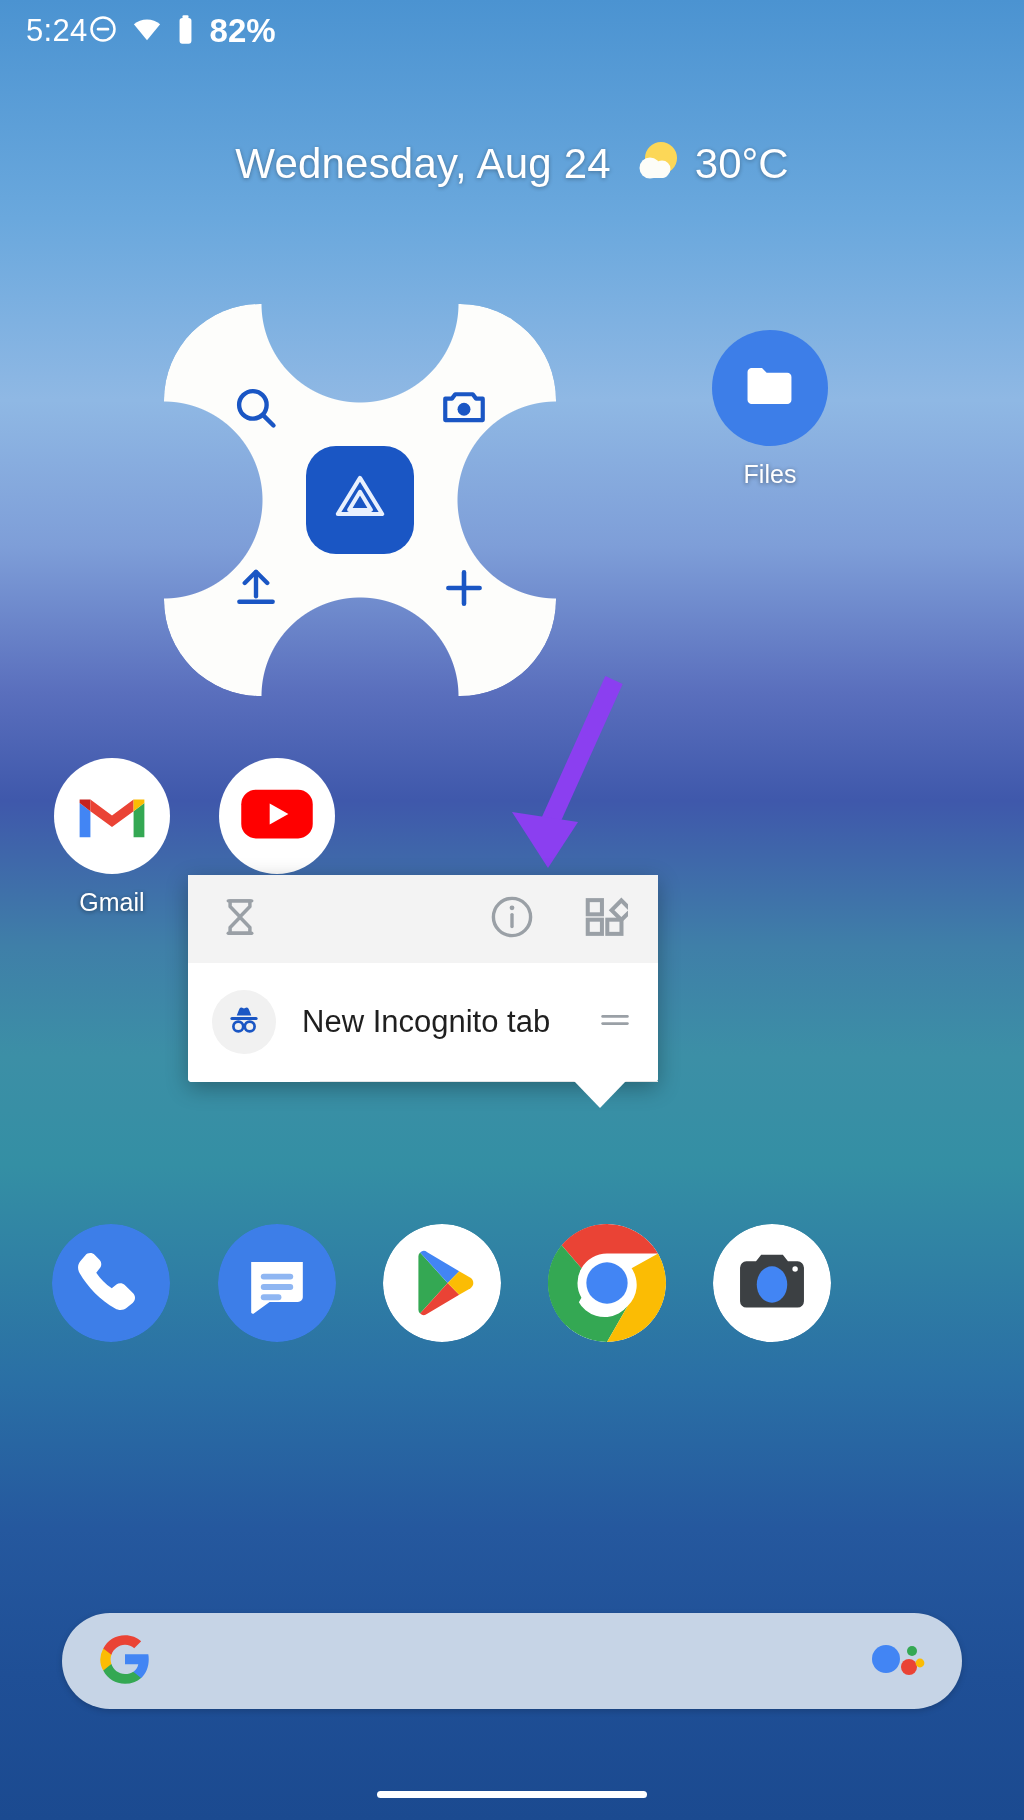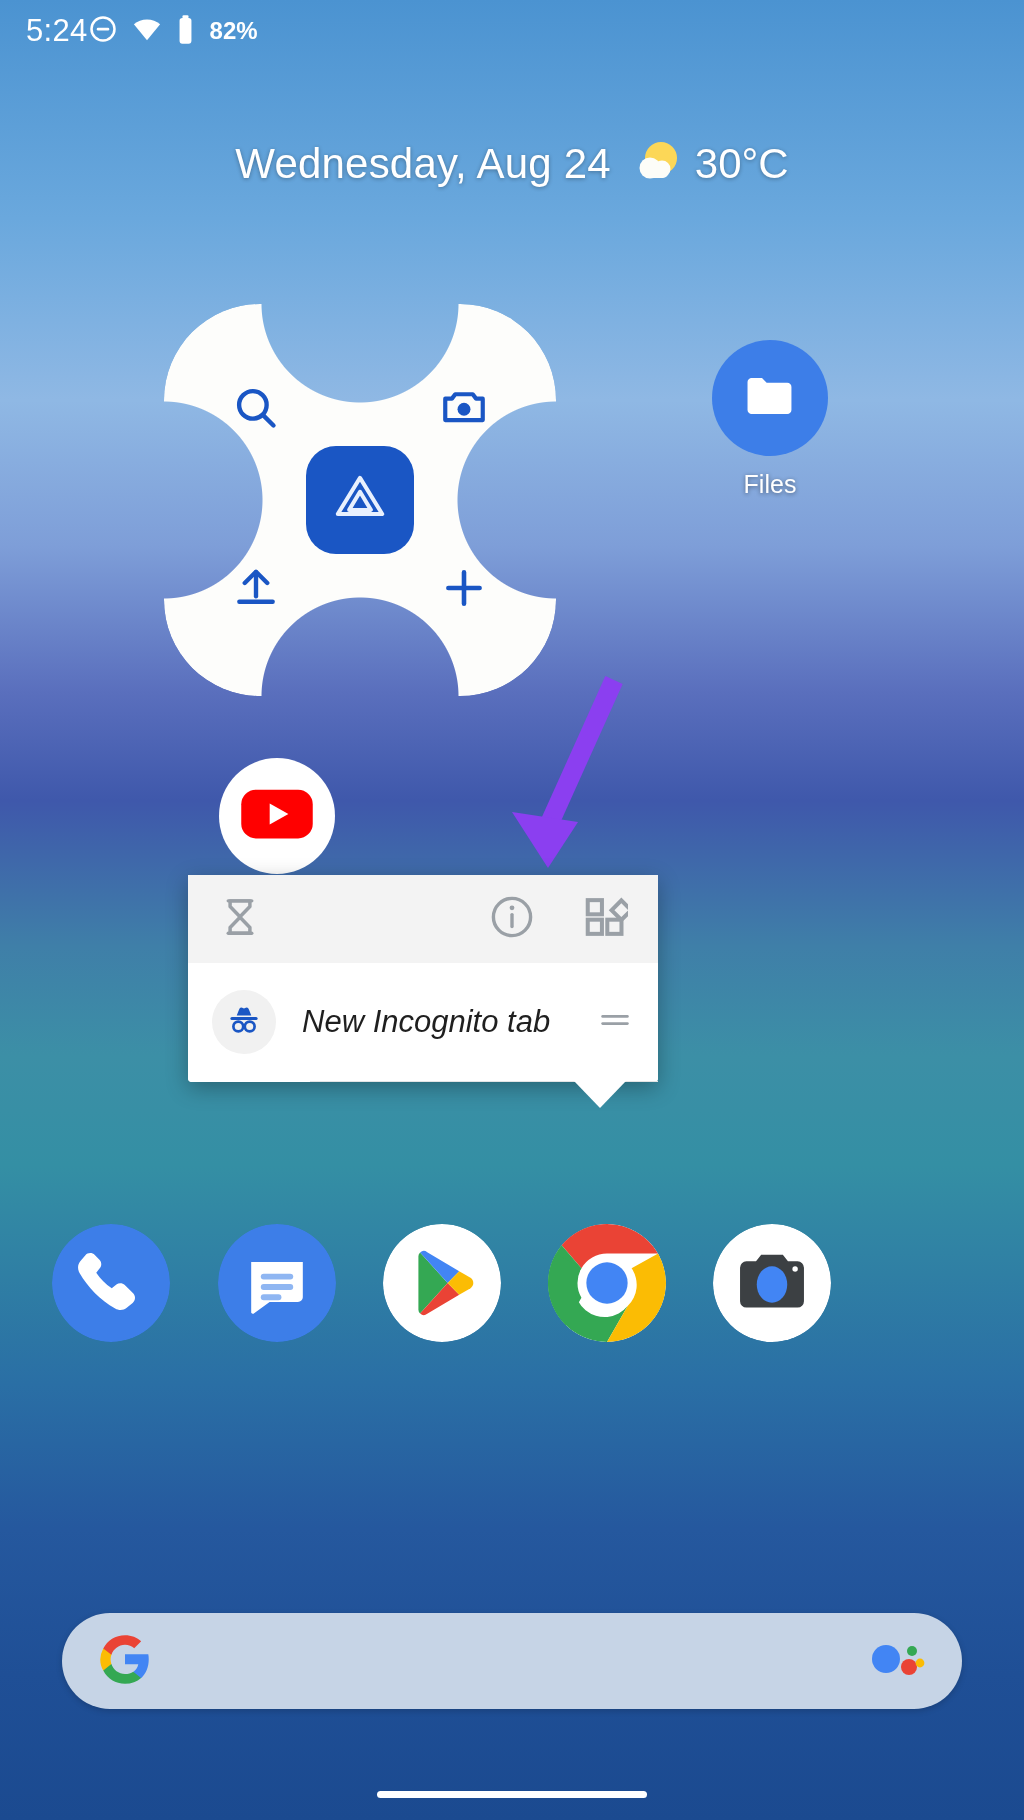--- a/index.html
+++ b/index.html
@@ -32,21 +32,21 @@
 
   
   #statusbar {
     position:absolute; top:0; left:0; right:0; height:62px;
     display:flex; align-items:center; 
     padding:0 26px;
     color:#fff;
   }
   #statusbar .clock { font-size:31px; font-weight:500; letter-spacing:.3px; }
   #statusbar .sysicons { display:flex; align-items:center; gap:13px; }
-  #statusbar .pct { font-size:24px; font-weight:700; margin-left:2px; }
+  #statusbar .pct { font-size:33px; font-weight:700; margin-left:2px; }
 
   
   #datewidget {
     position:absolute; top:136px; left:0; right:0;
     display:flex; align-items:center; justify-content:center; gap:22px;
     color:#fff;
     text-shadow:0 1px 4px rgba(0,0,0,.32);
   }
   #datewidget .date { font-size:42px; font-weight:400; letter-spacing:.2px; }
   #datewidget .temp { font-size:42px; font-weight:400; }
@@ -87,21 +87,21 @@
   .appicon .bubble {
     width:116px; height:116px; border-radius:50%;
     display:flex; align-items:center; justify-content:center;
     position:relative; overflow:hidden;
   }
   .appicon .lbl {
     margin-top:14px; color:#fff; font-size:25px;
     text-shadow:0 1px 4px rgba(0,0,0,.45);
   }
 
-  #files-icon  { left:712px; top:340px; }
+  #files-icon  { left:712px; top:330px; }
   #gmail-icon  { left:54px;  top:758px; }
   #youtube-icon{ left:219px; top:758px; }
 
   .bubble.white { background:#fff; }
   .bubble.blue  { background:#3d7ee8; }
 
   
   #arrow { position:absolute; left:490px; top:672px; width:150px; height:220px; }
 
   
@@ -110,21 +110,21 @@
     background:#fff; border-radius:4px;
     box-shadow:0 6px 22px rgba(0,0,0,.30);
     overflow:visible;
   }
   #popup .phead {
     height:88px; background:#f3f3f3;
     display:flex; align-items:center; justify-content:space-between;
     padding:0 30px;
   }
   #popup .phead .spacer { flex:1; }
-  #popup .pbody { background:#fff; border-radius:0 0 4px 4px;font-style:italic; }
+  #popup .pbody { background:#fff; border-radius:0 0 4px 4px; }
   #popup .pitem {
     display:flex; align-items:center; height:118px;
     padding:0 26px 0 24px; gap:26px; position:relative;
   }
   #popup .pitem .circ {
     width:64px; height:64px; border-radius:50%;
     background:#f1f1f1; display:flex; align-items:center; justify-content:center;
     flex:0 0 auto;
   }
   #popup .pitem .ptxt { font-size:31px; color:#1f1f1f; flex:1; }
@@ -262,20 +262,36 @@
     <div class="bubble blue">
       <span>
         <svg width="62" height="62" viewBox="0 0 24 24">
           <path d="M3.3 6.6a1.6 1.6 0 011.6-1.6h4l1.8 1.9h8a1.6 1.6 0 011.6 1.6v8.9a1.6 1.6 0 01-1.6 1.6H4.9a1.6 1.6 0 01-1.6-1.6z" fill="#fff"></path>
         </svg>
       </span>
     </div>
     <div class="lbl">Files</div>
   </div>
 
+  <div class="appicon" id="gmail-icon">
+    <div class="bubble white">
+      <span>
+        <svg width="74" height="56" viewBox="0 0 48 36">
+          <path d="M3 33V8.6L24 24 45 8.6V33z" fill="#fff"></path>
+          <path d="M3 33h7V16.2L3 10.8z" fill="#4285f4"></path>
+          <path d="M38 33h7V10.8l-7 5.4z" fill="#34a853"></path>
+          <path d="M3 8.6 3 10.8 10 16.2 10 8.6z" fill="#c5221f"></path>
+          <path d="M10 8.6v7.6L24 26.4 38 16.2V8.6L24 19z" fill="#ea4335"></path>
+          <path d="M38 8.6v7.6l7-5.4V8.6z" fill="#fbbc04"></path>
+          <path d="M3 8.6C3 6 5.6 4.6 7.6 6L24 18.3 40.4 6c2-1.4 4.6 0 4.6 2.6v2.2l-7 5.4V8.6L24 19 10 8.6v7.6l-7-5.4z" fill="#c5221f" opacity="0"></path>
+        </svg>
+      </span>
+    </div>
+    <div class="lbl">Gmail</div>
+  </div>
 
   <div class="appicon" id="youtube-icon">
     <div class="bubble white">
       <span>
         <svg width="78" height="58" viewBox="0 0 48 34">
           <rect x="2" y="2" width="44" height="30" rx="9" fill="#ff0000"></rect>
           <path d="M19.5 10.5 L31 17 L19.5 23.5 Z" fill="#fff"></path>
         </svg>
       </span>
     </div>

